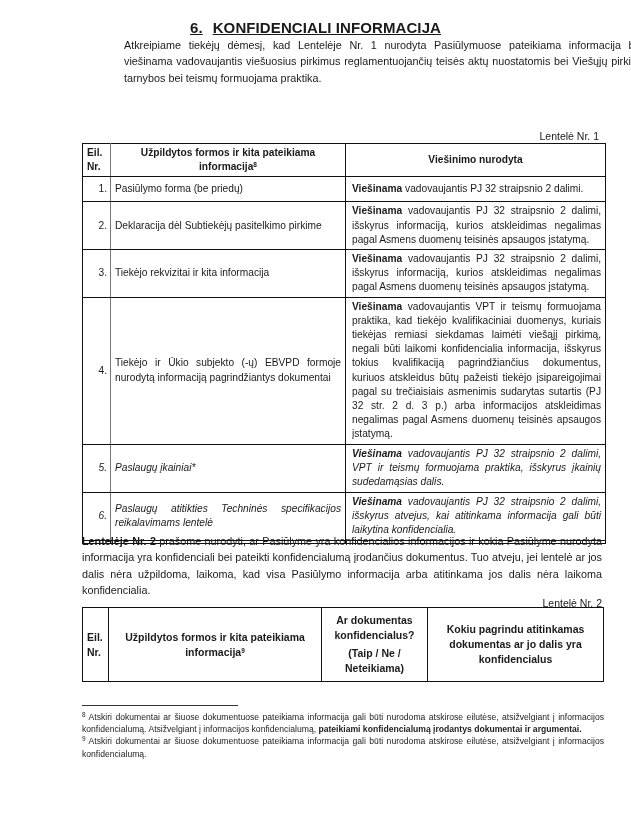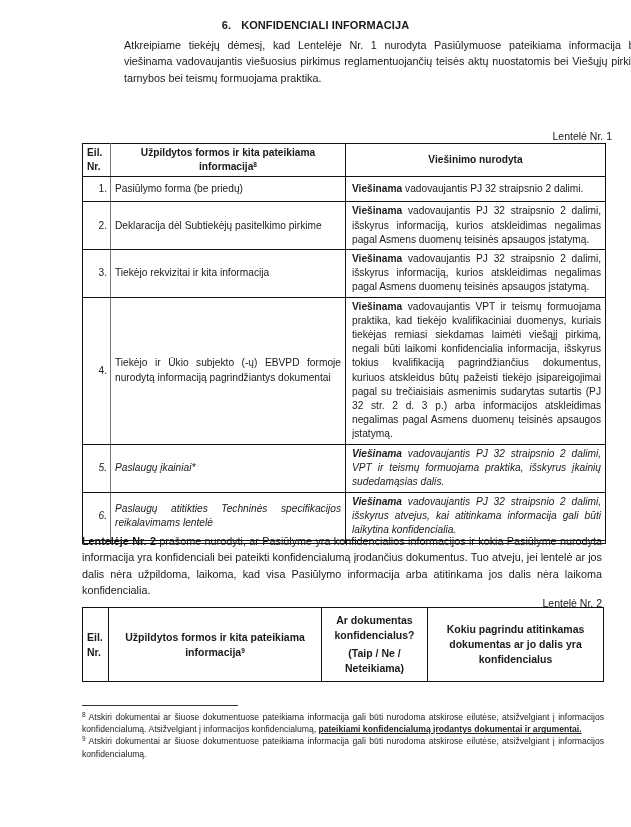--- a/index.html
+++ b/index.html
@@ -4,30 +4,30 @@
 <style>
   html, body { margin: 0; padding: 0; background: #ffffff; }
   body {
     width: 631px; height: 827px; position: relative; overflow: hidden;
     font-family: "Liberation Sans", "DejaVu Sans", sans-serif;
     color: #1a1a1a;
   }
   .abs { position: absolute; }
   .heading {
     top: 19px; left: 0; width: 631px; text-align: center;
-    font-size: 11px; font-weight: bold; letter-spacing: 0.1px;
+    font-size: 15px; font-weight: bold; letter-spacing: 0.1px; text-decoration: underline;
   }
   .heading .num { margin-right: 10px; }
   .para {
     left: 82px; width: 522px; font-size: 10.8px; line-height: 16.3px;
     text-align: justify; text-align-last: left;
   }
   .p1 { top: 37px; margin-left: 42px; }
   .p2 { top: 533px; width: 520px; }
-  .caption { font-size: 10.5px; right: 19px; }
+  .caption { font-size: 10.5px; right: 32px; }
   .cap1 { top: 130px; }
   .cap2 { top: 597px; right: 29px; }
 
   table.t {
     position: absolute; border-collapse: collapse; table-layout: fixed;
     font-size: 10.2px; line-height: 14.2px;
   }
   table.t td, table.t th {
     border: 1px solid #111; padding: 2px 4px; vertical-align: middle;
   }
@@ -50,21 +50,21 @@
   table.t2 th .sub { font-weight: bold; display: block; margin-top: 3px; }
   table.t2 th.h-num { text-align: left; }
 
   sup { font-size: 6.5px; vertical-align: top; position: relative; top: -2px; }
   .sep { top: 705px; left: 82px; width: 156px; height: 1px; background: #333; }
   .fn {
     left: 82px; width: 522px; font-size: 8.6px; line-height: 12.2px;
     text-align: justify; text-align-last: left; color: #222;
   }
   .fn1 { top: 711px; }
-  .fn .ul { font-weight: bold; text-decoration: underline; }
+  .fn .ul { font-weight: bold; }
   b { font-weight: bold; }
 </style>
 </head>
 <body>
 
 <div class="abs heading">
   <span class="num">6.</span><span>KONFIDENCIALI INFORMACIJA</span>
 </div>
 
 <div class="abs para p1">Atkreipiame tiekėjų dėmesį, kad Lentelėje Nr. 1 nurodyta Pasiūlymuose pateikiama informacija bus viešinama vadovaujantis viešuosius pirkimus reglamentuojančių teisės aktų nuostatomis bei Viešųjų pirkimų tarnybos bei teismų formuojama praktika.</div>

